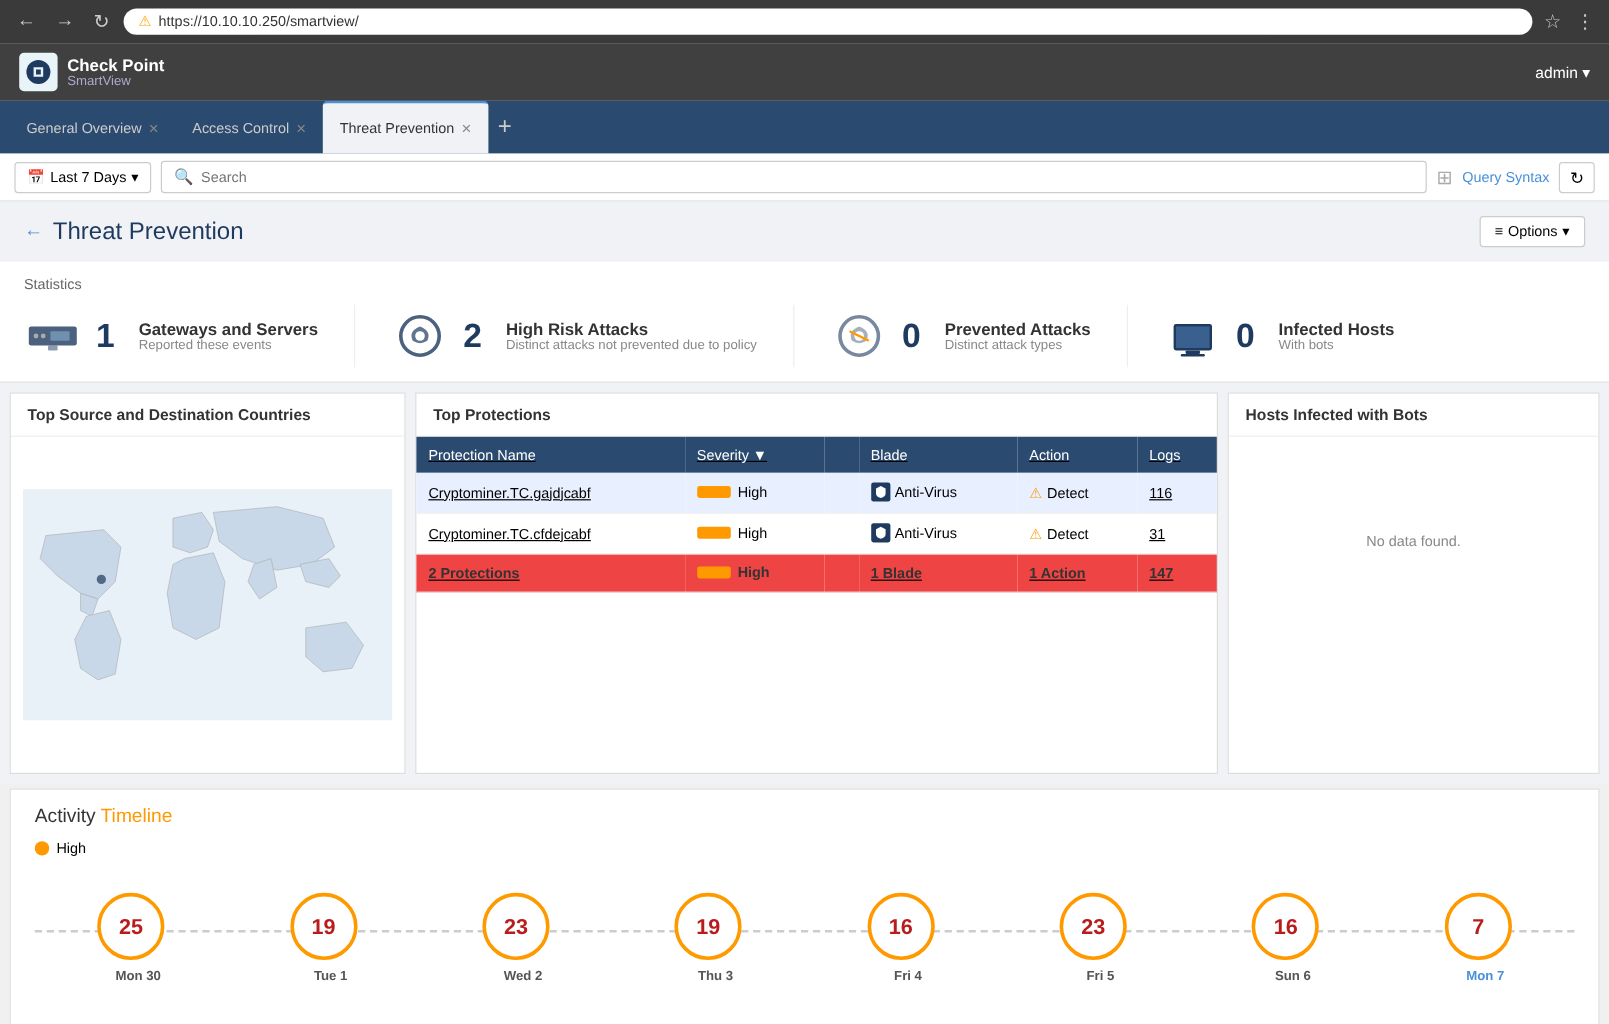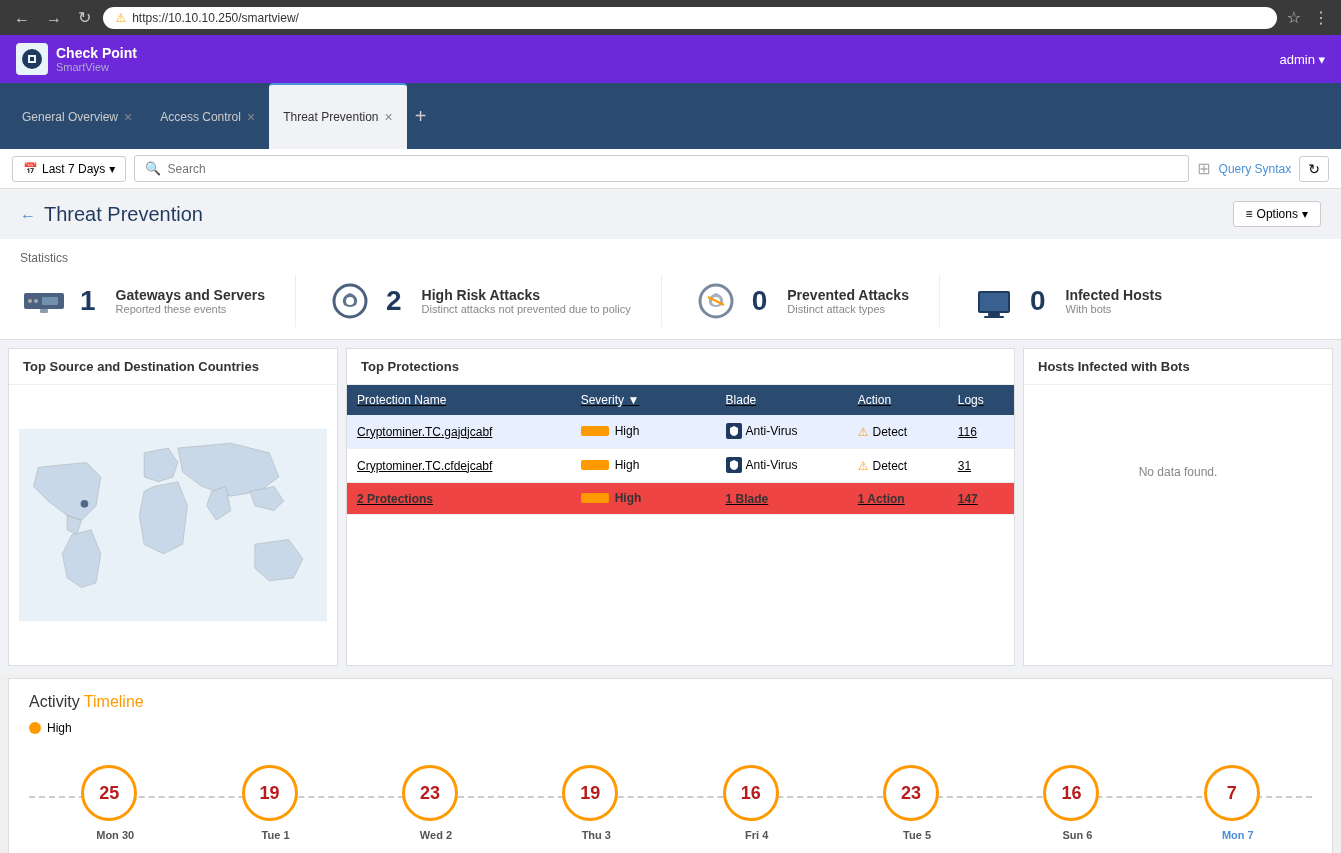--- a/index.html
+++ b/index.html
@@ -9,31 +9,31 @@
     .browser-chrome { background: #3a3a3a; padding: 6px 8px; display: flex; align-items: center; gap: 6px; }
     .browser-nav { display: flex; gap: 4px; }
     .browser-nav button { background: none; border: none; color: #ccc; cursor: pointer; font-size: 16px; padding: 2px 6px; }
     .address-bar { flex: 1; background: white; border-radius: 20px; padding: 4px 12px; font-size: 12px; display: flex; align-items: center; gap: 6px; }
     .address-bar .warning { color: orange; }
     .address-bar .url { color: #333; }
     .browser-actions { display: flex; gap: 4px; }
     .browser-actions span { color: #ccc; font-size: 16px; cursor: pointer; padding: 2px 4px; }
 
     
-    .app-header { background: #6d28d9; display: flex; align-items: center; justify-content: space-between; padding: 8px 16px; }
+    .app-header { background: #404040; display: flex; align-items: center; justify-content: space-between; padding: 8px 16px; }
     .app-logo { display: flex; align-items: center; gap: 8px; color: white; }
     .logo-box { background: #e8f4f8; border-radius: 4px; width: 32px; height: 32px; display: flex; align-items: center; justify-content: center; }
     .logo-box svg { width: 24px; height: 24px; }
     .app-name { font-size: 14px; font-weight: bold; color: white; }
     .app-sub { font-size: 11px; color: #aac; }
     .user-info { color: white; font-size: 13px; cursor: pointer; }
 
     
     .tabs-bar { background: #2a4a6f; display: flex; align-items: center; padding: 0 8px; }
-    .tab { display: flex; align-items: center; gap: 6px; padding: 24px 14px; color: #ccc; font-size: 12px; cursor: pointer; border-top: 2px solid transparent; }
+    .tab { display: flex; align-items: center; gap: 6px; padding: 13px 14px; color: #ccc; font-size: 12px; cursor: pointer; border-top: 2px solid transparent; }
     .tab.active { background: #f0f2f5; color: #333; border-top: 2px solid #4a90d9; border-radius: 4px 4px 0 0; }
     .tab .close { font-size: 14px; color: #888; cursor: pointer; }
     .tab-add { color: #ccc; font-size: 20px; cursor: pointer; padding: 4px 8px; }
 
     
     .toolbar { background: white; border-bottom: 1px solid #ddd; padding: 6px 12px; display: flex; align-items: center; gap: 8px; }
     .date-btn { background: white; border: 1px solid #ccc; border-radius: 3px; padding: 5px 10px; font-size: 12px; cursor: pointer; display: flex; align-items: center; gap: 4px; }
     .search-box { flex: 1; display: flex; align-items: center; border: 1px solid #ccc; border-radius: 3px; padding: 5px 10px; gap: 6px; background: white; }
     .search-box input { border: none; outline: none; flex: 1; font-size: 12px; }
     .query-syntax { color: #4a90d9; font-size: 12px; cursor: pointer; }
@@ -403,21 +403,21 @@
         <span class="day-label">Thu 3</span>
       </div>
 
       <div class="timeline-point">
         <div class="circle-node">16</div>
         <span class="day-label">Fri 4</span>
       </div>
 
       <div class="timeline-point">
         <div class="circle-node">23</div>
-        <span class="day-label">Tue 5</span>
+        <span class="day-label">Fri 5</span>
       </div>
 
       <div class="timeline-point">
         <div class="circle-node">16</div>
         <span class="day-label">Sun 6</span>
       </div>
 
       <div class="timeline-point">
         <div class="circle-node">7</div>
         <span class="day-label current">Mon 7</span>

